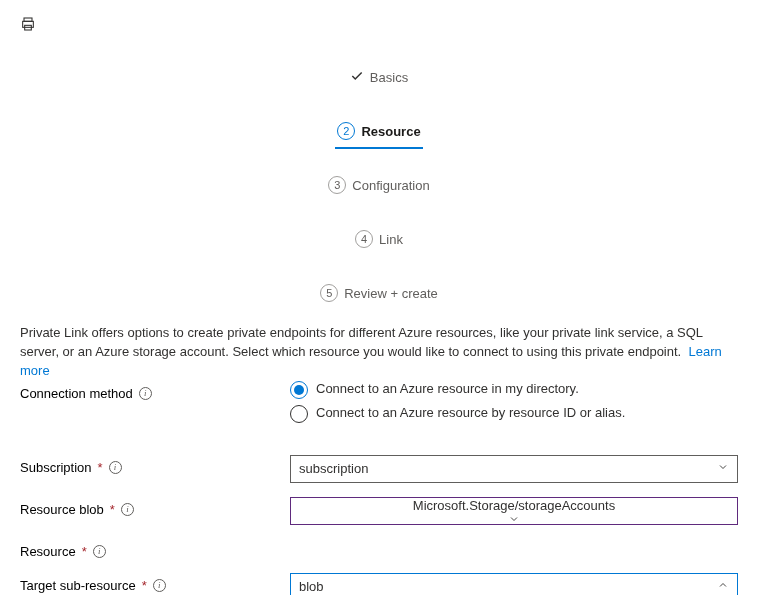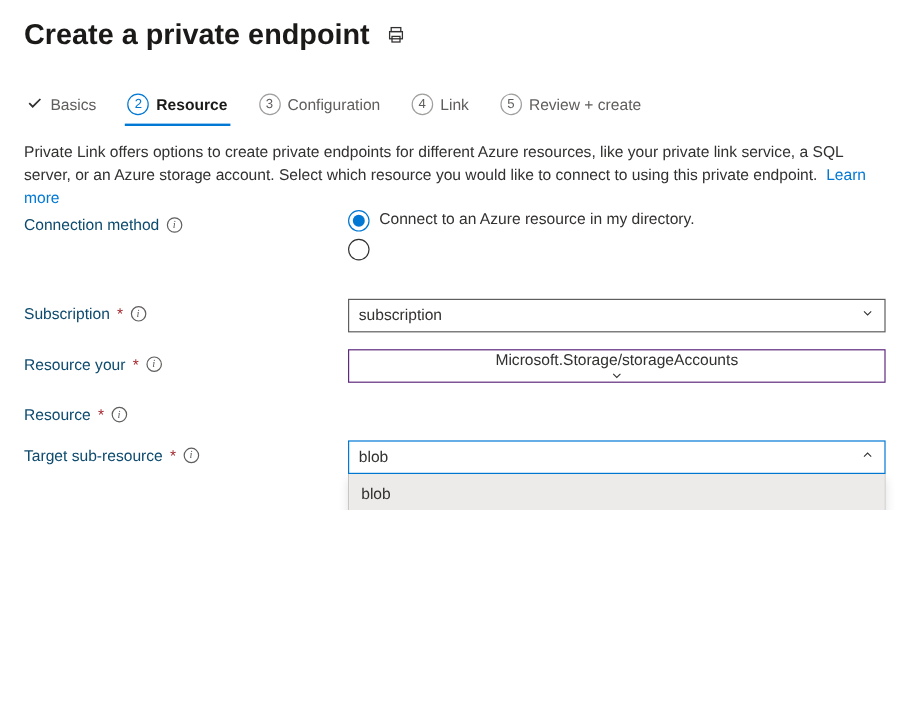--- a/index.html
+++ b/index.html
@@ -7,41 +7,41 @@
       font-family: "Segoe UI", -apple-system, sans-serif;
       font-size: 13px;
       color: #323130;
       background: #fff;
       padding: 16px 20px;
       width: 758px;
     }
     .header { display: flex; align-items: center; gap: 14px; margin-bottom: 28px; }
     .page-title { font-size: 24px; font-weight: 600; color: #1b1a19; }
     .print-icon svg { width: 16px; height: 16px; stroke: #323130; fill: none; }
-    .tabs { display: flex; align-items: center; gap: 22px; border-bottom: 0; margin-bottom: 14px; }
+    .tabs { display: flex; align-items: center; gap: 22px; border-bottom: 0; margin-bottom: 14px; flex-direction: column; }
     .tab { display: flex; align-items: center; gap: 6px; padding: 6px 2px 8px; color: #605e5c; cursor: pointer; position: relative; }
     .tab.completed .check svg { width: 14px; height: 14px; stroke: #323130; }
     .tab .step-num {
       width: 18px; height: 18px; border-radius: 50%;
       border: 1px solid #a19f9d; color: #605e5c;
       display: inline-flex; align-items: center; justify-content: center;
       font-size: 11px;
     }
     .tab.active .step-num { border-color: #0078d4; color: #0078d4; }
     .tab.active .tab-label { color: #1b1a19; font-weight: 600; }
     .tab.active::after {
       content: ""; position: absolute; left: 0; right: 0; bottom: -1px;
       height: 2px; background: #0078d4;
     }
     .tab-label { font-size: 13px; }
     .intro { color: #323130; line-height: 1.45; max-width: 720px; }
     .intro a { color: #0078d4; text-decoration: none; }
     .form-row { display: flex; align-items: flex-start; margin-bottom: 14px; }
     .label-col { width: 270px; display: flex; align-items: center; gap: 6px; padding-top: 5px; }
-    .label-text { color: #0c4a6e; }
+    .label-text { color: #000000; }
     .req { color: #a4262c; }
     .info-icon {
       width: 13px; height: 13px; border: 1px solid #605e5c; border-radius: 50%;
       display: inline-flex; align-items: center; justify-content: center;
       font-size: 9px; color: #605e5c; font-style: italic; font-family: Georgia, serif;
       cursor: help;
     }
     .control-col { flex: 1; max-width: 470px; }
     .radio-row { display: flex; gap: 8px; margin-bottom: 6px; cursor: pointer; }
     .radio {
@@ -68,21 +68,20 @@
       box-shadow: 0 4px 8px rgba(0,0,0,.12); z-index: 10;
     }
     .dd-item { padding: 9px 10px; cursor: pointer; font-size: 13px; }
     .dd-item.selected { background: #edebe9; }
     .conn-group { margin-bottom: 26px; }
   </style>
 </head>
 <body>
 
 <div class="header">
-  <h1 class="page-title">Create a private endpoint</h1>
   <span class="print-icon">
     <svg viewBox="0 0 24 24" stroke-width="1.6">
         <rect x="6" y="3" width="12" height="5"></rect>
         <rect x="4" y="8" width="16" height="9"></rect>
         <rect x="7" y="14" width="10" height="7"></rect>
       </svg>
   </span>
 </div>
 
 <div class="tabs">
@@ -119,20 +118,21 @@
     <span class="label-text">Connection method</span>
     <span class="info-icon">i</span>
   </div>
   <div class="control-col">
     <div class="radio-row">
       <span class="radio selected"></span>
       <span>Connect to an Azure resource in my directory.</span>
     </div>
     <div class="radio-row">
       <span class="radio"></span>
+      <span>Connect to an Azure resource by resource ID or alias.</span>
     </div>
   </div>
 </div>
 
 <div class="form-row">
   <div class="label-col">
     <span class="label-text">Subscription</span>
     <span class="req">*</span>
     <span class="info-icon">i</span>
   </div>
@@ -141,21 +141,21 @@
       <span>subscription</span>
       <span class="chev"><svg viewBox="0 0 24 24" stroke-width="1.8">
             <polyline points="6 9 12 15 18 9"></polyline>
           </svg></span>
     </div>
   </div>
 </div>
 
 <div class="form-row">
   <div class="label-col">
-    <span class="label-text">Resource your</span>
+    <span class="label-text">Resource blob</span>
     <span class="req">*</span>
     <span class="info-icon">i</span>
   </div>
   <div class="control-col">
     <div class="dropdown invalid">
       <span>Microsoft.Storage/storageAccounts</span>
       <span class="chev"><svg viewBox="0 0 24 24" stroke-width="1.8">
             <polyline points="6 9 12 15 18 9"></polyline>
           </svg></span>
     </div>

